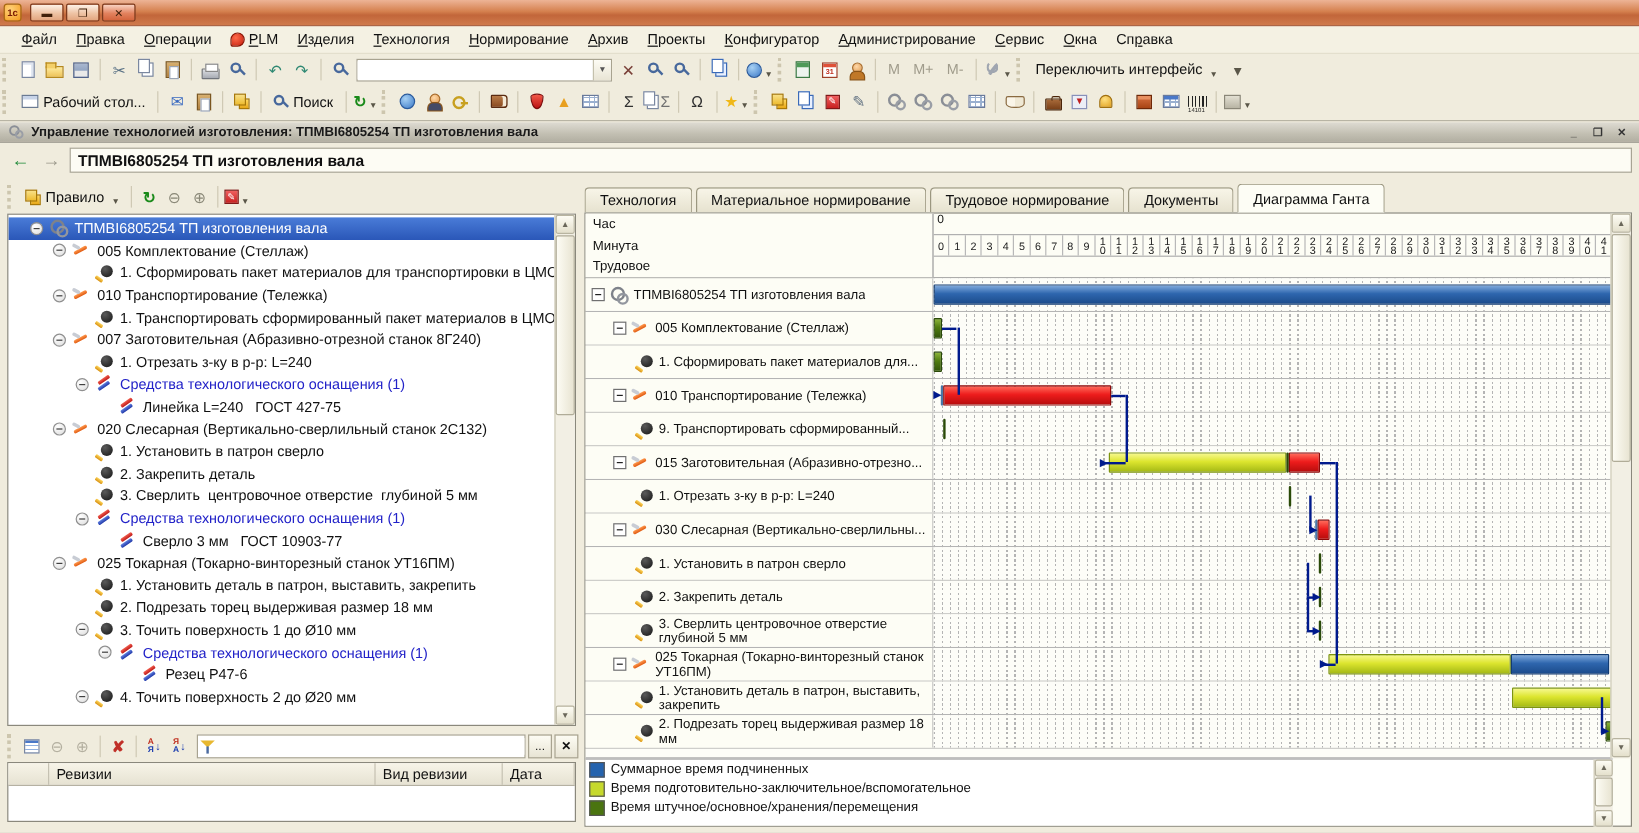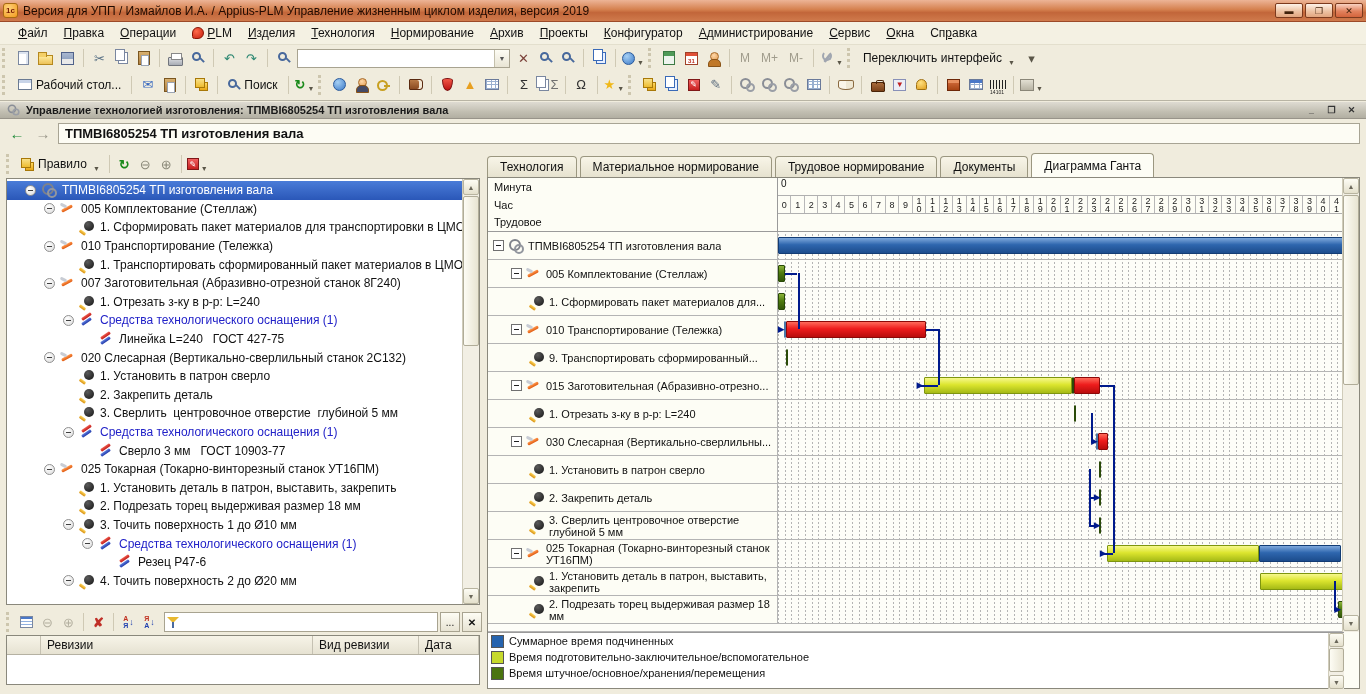--- a/index.html
+++ b/index.html
@@ -173,21 +173,20 @@
   .lsw{width:13px;height:13px;border:1px solid #555}
   .glegend-sb{position:absolute;right:0;top:0;width:16px;height:56px;background:#f2efe4;border-left:1px solid #d0ccba}
 </style>
 </head>
 <body>
 
 <div class="app">
 
   <div class="titlebar">
     <span class="appicon">1c</span>
-    <span class="tb-title">Версия для УПП / Измайлов И.А. / Appius-PLM Управление жизненным циклом изделия, версия 2019</span>
     <span class="winbtn">▬</span>
     <span class="winbtn">❐</span>
     <span class="winbtn close">✕</span>
   </div>
 
   <div class="menubar" id="menubar">
       <div class="menu-item">
         <span><span class="u">Ф</span>айл</span>
       </div>
       <div class="menu-item">
@@ -680,22 +679,22 @@
     <div class="tabs" id="tabs">
         <div class="tab">Технология</div>
         <div class="tab">Материальное нормирование</div>
         <div class="tab">Трудовое нормирование</div>
         <div class="tab">Документы</div>
         <div class="tab active">Диаграмма Ганта</div>
       </div>
     <div class="gantt">
       <div class="ghead">
         <div class="ghead-left" id="gheadleft">
+            <div>Час</div>
             <div>Минута</div>
-            <div>Час</div>
             <div>Трудовое</div>
           </div>
         <div class="ghead-scale">
           <div class="ghr1" id="hourrow">0</div>
           <div class="ghr2" id="minrow">
               <div class="mcell">0</div>
               <div class="mcell">1</div>
               <div class="mcell">2</div>
               <div class="mcell">3</div>
               <div class="mcell">4</div>

